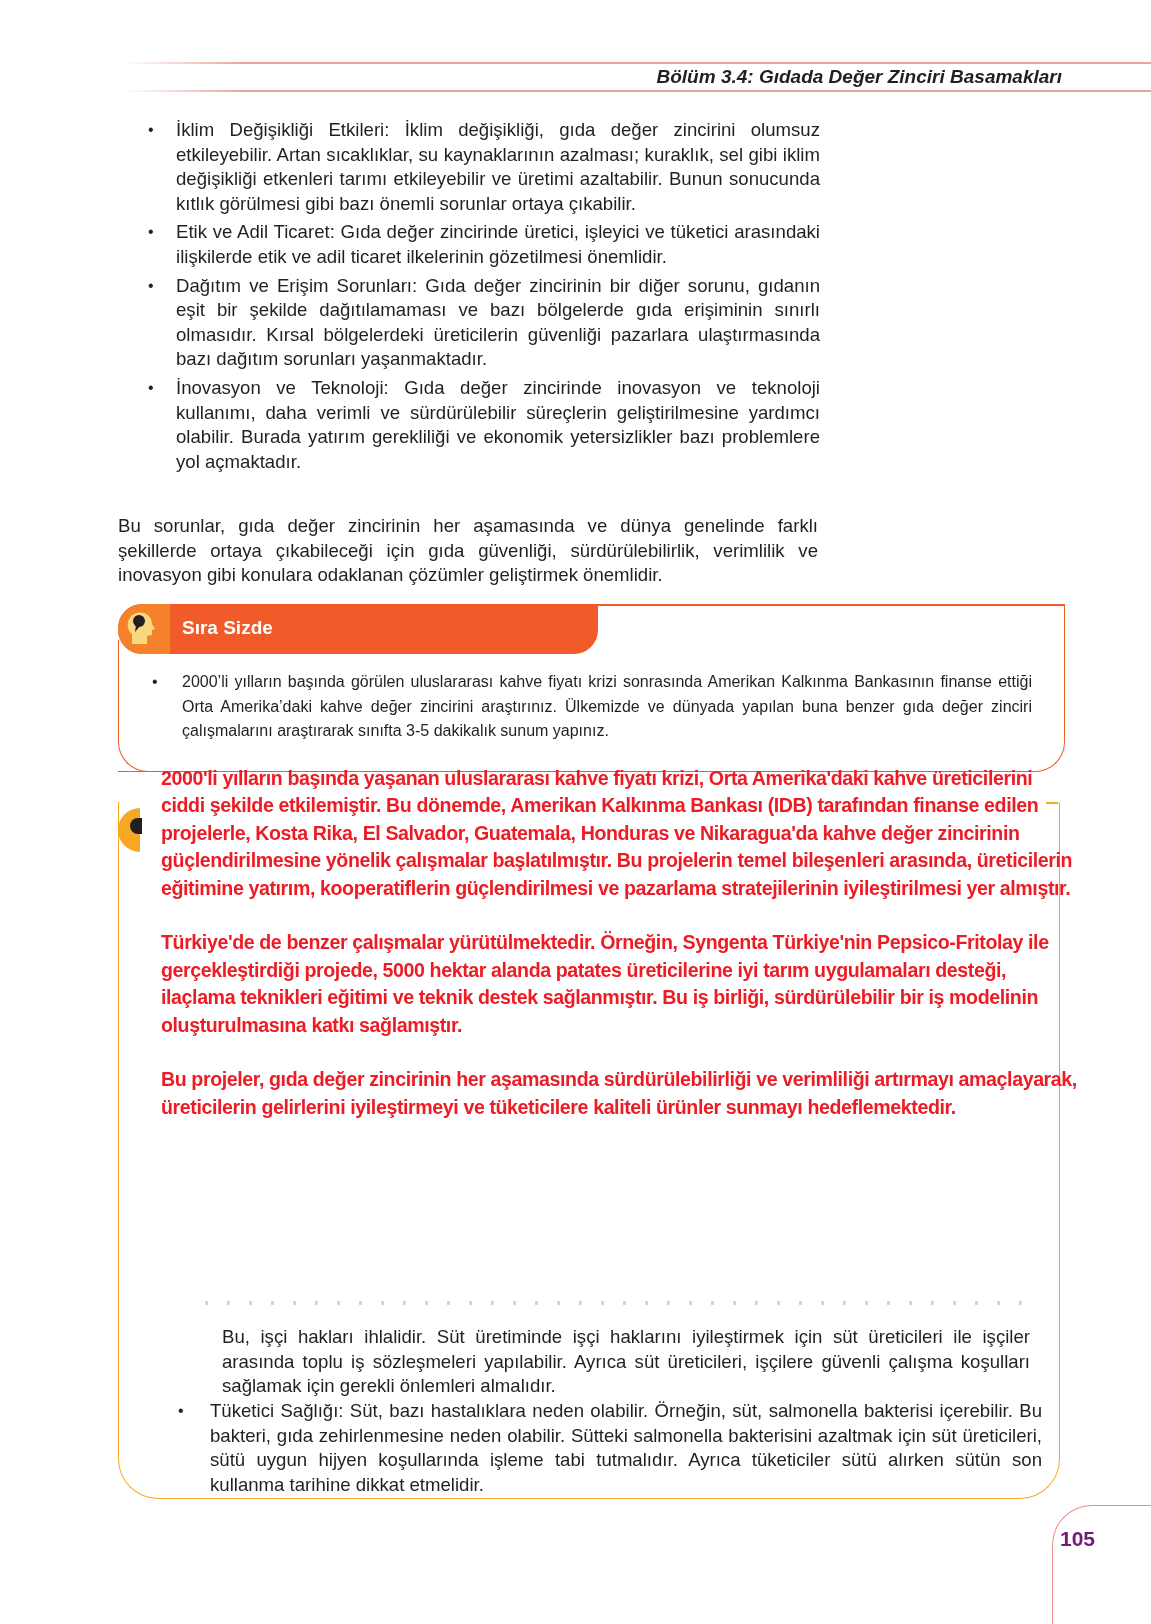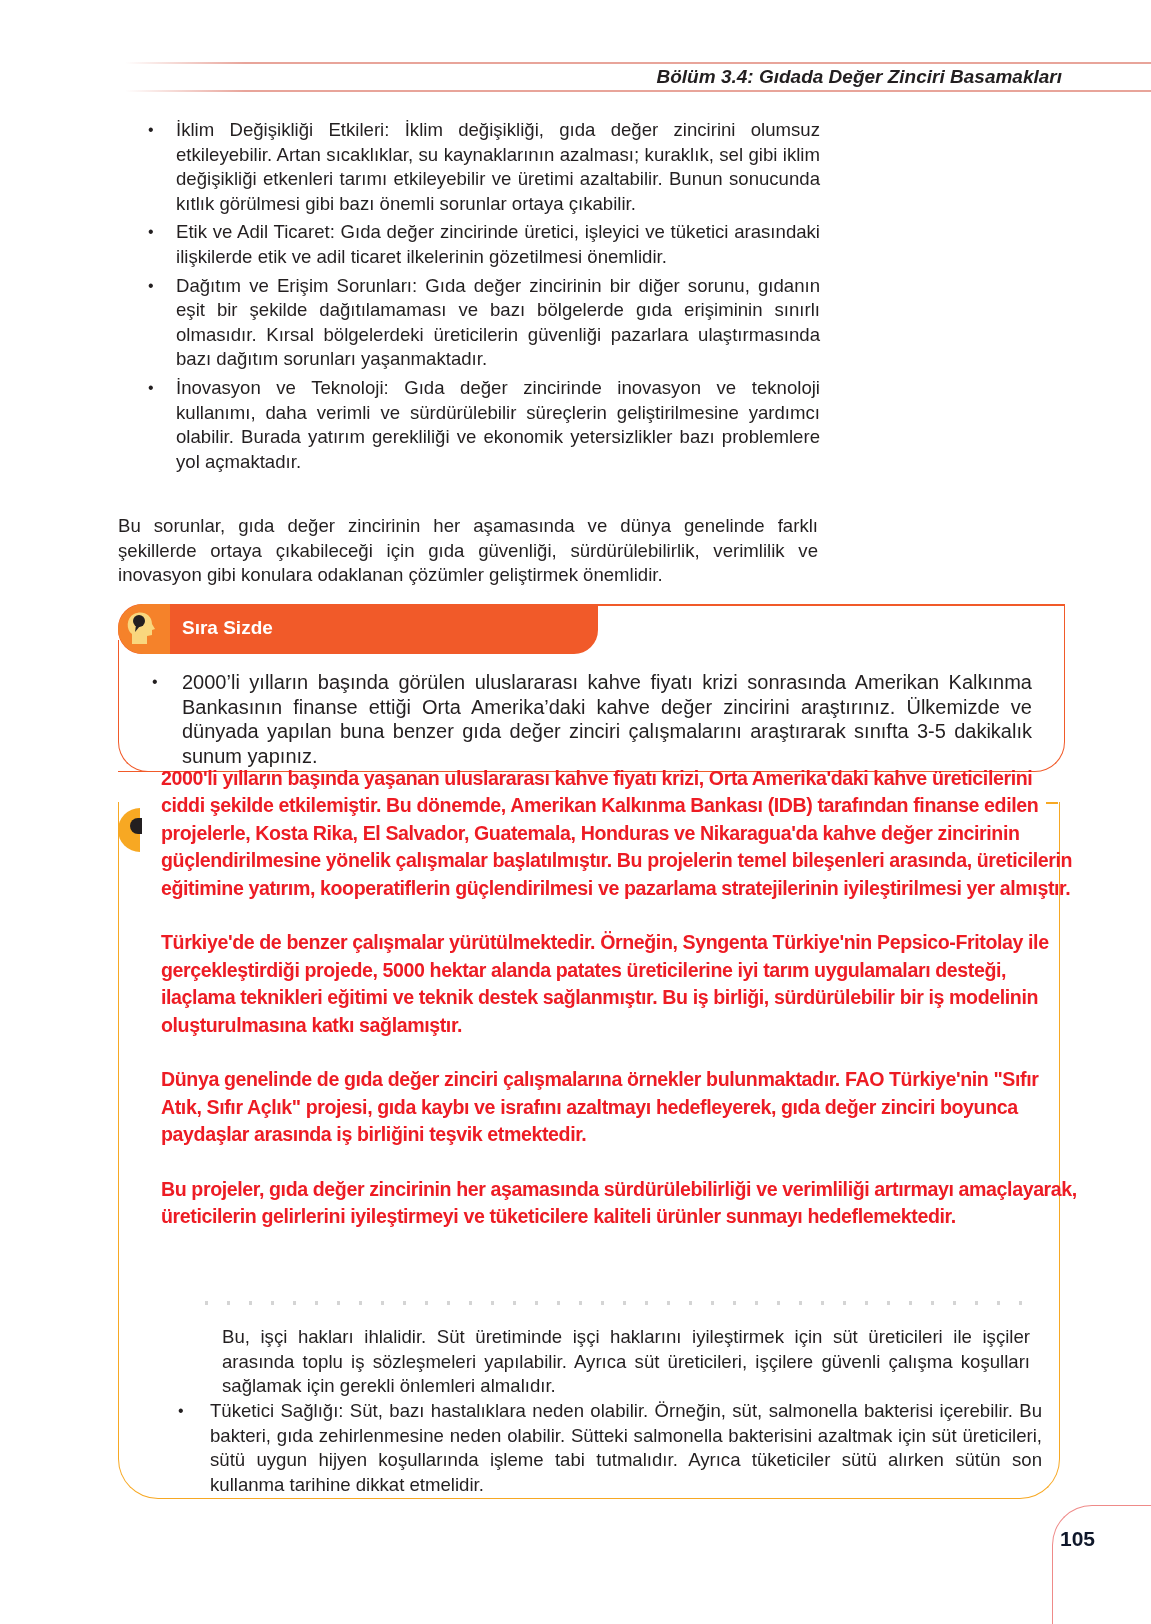--- a/index.html
+++ b/index.html
@@ -51,21 +51,21 @@
   }
   .sira-icon-bg {
     position: absolute; left: 118px; top: 604px; width: 52px; height: 50px;
     background: #f5822a; border-radius: 26px 0 0 26px;
   }
   .sira-title {
     position: absolute; left: 182px; top: 617px; font-size: 19px; font-weight: bold; color: #ffffff;
   }
   .sira-task { position: absolute; left: 152px; top: 670px; width: 880px; }
   .sira-task .bullet-dot { left: 0; }
-  .sira-task p { margin: 0; padding-left: 30px; font-size: 20px; line-height: 24.6px; text-align: justify; }
+  .sira-task p { margin: 0; padding-left: 30px; font-size: 16px; line-height: 24.6px; text-align: justify; }
 
   
   .lower-frame {
     position: absolute; left: 118px; top: 802px; width: 940px; height: 696px;
     border-left: 1.5px solid #f7a823; border-bottom: 1.5px solid #f7a823; border-right: 1.5px solid #f7a823;
     border-radius: 0 0 40px 40px;
   }
   .lower-frame-corner {
     position: absolute; left: 1046px; top: 802px; width: 12px; height: 1.5px; background: #f7a823;
   }
@@ -95,21 +95,21 @@
   .lower-text p { margin: 12px; }
   .lower-bullet { position: absolute; left: 178px; top: 1399px; width: 864px; }
   .lower-bullet .bullet-dot { left: 0; }
   .lower-bullet p { margin: 0; padding-left: 32px; }
 
   
   .pn-frame {
     position: absolute; left: 1052px; top: 1505px; width: 120px; height: 140px;
     border-left: 1.5px solid #ef8a88; border-top: 1.5px solid #ef8a88; border-radius: 40px 0 0 0;
   }
-  .page-number { position: absolute; left: 1060px; top: 1527px; font-size: 21px; font-weight: bold; color: #0f172a; }
+  .page-number { position: absolute; left: 1060px; top: 1527px; font-size: 21px; font-weight: bold; color: #701a75; }
 </style>
 </head>
 <body>
 
 <div class="hdr-line top"></div>
 <div class="hdr-title">Bölüm 3.4: Gıdada Değer Zinciri Basamakları</div>
 <div class="hdr-line bottom"></div>
 
 <ul class="bullets text">
   <li>
@@ -155,18 +155,17 @@
   <p>Bu, işçi hakları ihlalidir. Süt üretiminde işçi haklarını iyileştirmek için süt üreticileri ile işçiler arasında toplu iş sözleşmeleri yapılabilir. Ayrıca süt üreticileri, işçilere güvenli çalışma koşulları sağlamak için gerekli önlemleri almalıdır.</p>
 </div>
 <div class="lower-bullet text">
   <span class="bullet-dot" style="position:absolute;top:0;">•</span>
   <p><span class="bold">Tüketici Sağlığı:</span><span> Süt, bazı hastalıklara neden olabilir. Örneğin, süt, salmonella bakterisi içerebilir. Bu bakteri, gıda zehirlenmesine neden olabilir. Sütteki salmonella bakterisini azaltmak için süt üreticileri, sütü uygun hijyen koşullarında işleme tabi tutmalıdır. Ayrıca tüketiciler sütü alırken sütün son kullanma tarihine dikkat etmelidir.</span></p>
 </div>
 
 <div class="answer">
   <p>2000'li yılların başında yaşanan uluslararası kahve fiyatı krizi, Orta Amerika'daki kahve üreticilerini ciddi şekilde etkilemiştir. Bu dönemde, Amerikan Kalkınma Bankası (IDB) tarafından finanse edilen projelerle, Kosta Rika, El Salvador, Guatemala, Honduras ve Nikaragua'da kahve değer zincirinin güçlendirilmesine yönelik çalışmalar başlatılmıştır. Bu projelerin temel bileşenleri arasında, üreticilerin eğitimine yatırım, kooperatiflerin güçlendirilmesi ve pazarlama stratejilerinin iyileştirilmesi yer almıştır.</p>
   <p>Türkiye'de de benzer çalışmalar yürütülmektedir. Örneğin, Syngenta Türkiye'nin Pepsico-Fritolay ile gerçekleştirdiği projede, 5000 hektar alanda patates üreticilerine iyi tarım uygulamaları desteği, ilaçlama teknikleri eğitimi ve teknik destek sağlanmıştır. Bu iş birliği, sürdürülebilir bir iş modelinin oluşturulmasına katkı sağlamıştır.</p>
-  <p>Dünya genelinde de gıda değer zinciri çalışmalarına örnekler bulunmaktadır. FAO Türkiye'nin "Sıfır Atık, Sıfır Açlık" projesi, gıda kaybı ve israfını azaltmayı hedefleyerek, gıda değer zinciri boyunca paydaşlar arasında iş birliğini teşvik etmektedir.</p>
   <p>Bu projeler, gıda değer zincirinin her aşamasında sürdürülebilirliği ve verimliliği artırmayı amaçlayarak, üreticilerin gelirlerini iyileştirmeyi ve tüketicilere kaliteli ürünler sunmayı hedeflemektedir.</p>
 </div>
 
 <div class="pn-frame"></div>
 <div class="page-number">105</div>
 
 </body></html>

